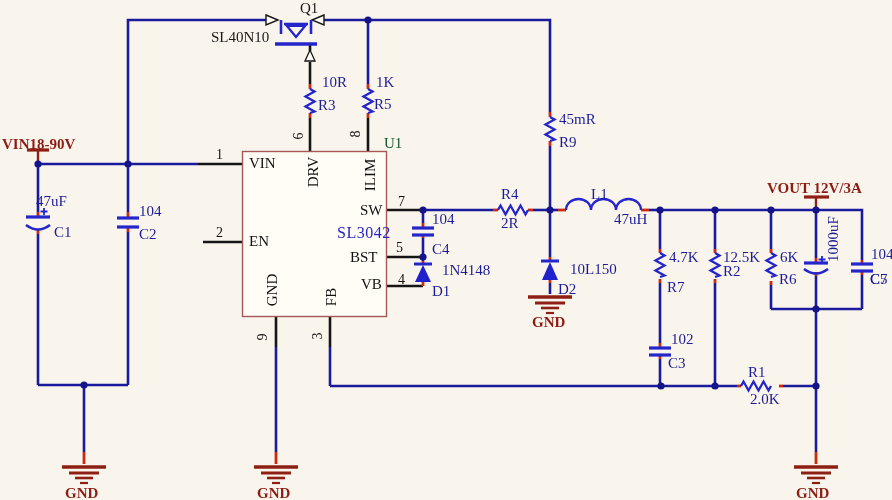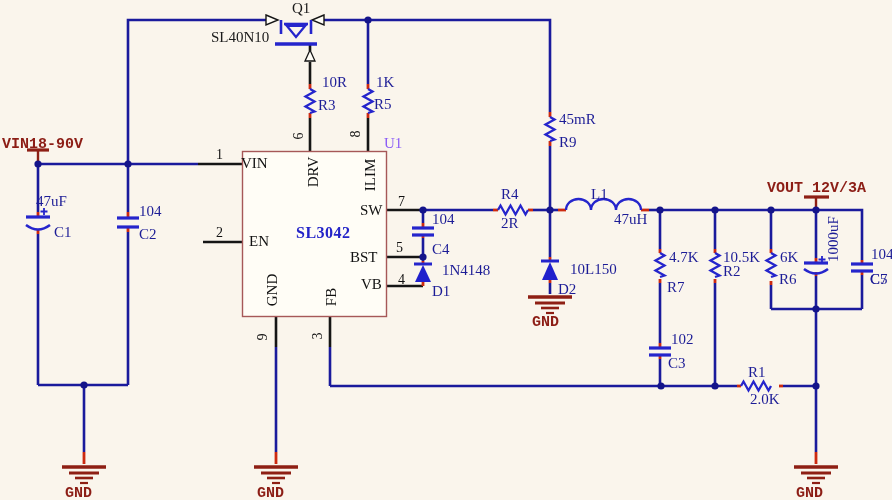--- a/index.html
+++ b/index.html
@@ -1,25 +1,25 @@
 <!DOCTYPE html>
 <html><head>
 <meta charset="utf-8">
 <style>
   html,body{margin:0;padding:0;}
   #canvas{position:relative;width:892px;height:500px;background:#faf5ec;overflow:hidden;
           font-family:"Liberation Serif",serif;}
   #wires{position:absolute;left:0;top:0;z-index:1;}
   .lbl{position:absolute;z-index:2;font-size:15px;line-height:1;white-space:nowrap;color:#1c1c96;}
   .blk{color:#1a1a1a;}
-  .net{color:#8c1d15;font-weight:bold;font-family:Liberation Mono, monospace;}
+  .net{color:#8c1d15;font-weight:bold;}
   .pinname{color:#111;}
   .pinnum{color:#111;font-size:14px;}
-  .partname{color:#2424c8;font-weight:bold;font-size:16px;letter-spacing:.5px;}
-  .u1{color:#8b5cf6;}
+  .partname{color:#2424c8;font-weight:normal;font-size:16px;letter-spacing:.5px;margin-left:41px;}
+  .u1{color:#14532d;}
   .rot{transform:translate(-50%,-50%) rotate(-90deg);transform-origin:center;}
 </style>
 </head>
 <body>
 
 <div id="canvas">
 
 <svg id="wires" width="892" height="500" viewBox="0 0 892 500">
   <defs>
     <g id="gnd-sym">
@@ -236,21 +236,21 @@
     <circle cx="816" cy="309" r="3.6"></circle>
     <circle cx="661" cy="386" r="3.6"></circle>
     <circle cx="715" cy="386" r="3.6"></circle>
     <circle cx="816" cy="386" r="3.6"></circle>
   </g>
 </svg>
 
 <div class="lbl net" style="left:2px;top:137px">VIN18-90V</div>
 <div class="lbl net" style="left:767px;top:181px">VOUT 12V/3A</div>
 
-<div class="lbl blk" style="left:292px;top:1px">Q1</div>
+<div class="lbl blk" style="left:300px;top:1px">Q1</div>
 <div class="lbl blk" style="left:211px;top:30px">SL40N10</div>
 
 <div class="lbl" style="left:322px;top:75px">10R</div>
 <div class="lbl" style="left:318px;top:98px">R3</div>
 <div class="lbl" style="left:376px;top:75px">1K</div>
 <div class="lbl" style="left:374px;top:97px">R5</div>
 <div class="lbl" style="left:559px;top:112px">45mR</div>
 <div class="lbl" style="left:559px;top:135px">R9</div>
 
 <div class="lbl" style="left:36px;top:194px">47uF</div>
@@ -264,21 +264,21 @@
 <div class="lbl pinnum" style="left:216px;top:148px">1</div>
 <div class="lbl pinnum" style="left:216px;top:226px">2</div>
 <div class="lbl pinnum rot" style="left:299px;top:136px">6</div>
 <div class="lbl pinnum rot" style="left:356px;top:134px">8</div>
 <div class="lbl pinnum" style="left:398px;top:195px">7</div>
 <div class="lbl pinnum" style="left:396px;top:241px">5</div>
 <div class="lbl pinnum" style="left:398px;top:273px">4</div>
 <div class="lbl pinnum rot" style="left:263px;top:337px">9</div>
 <div class="lbl pinnum rot" style="left:318px;top:336px">3</div>
 
-<div class="lbl pinname" style="left:241px;top:156px">VIN</div>
+<div class="lbl pinname" style="left:249px;top:156px">VIN</div>
 <div class="lbl pinname" style="left:249px;top:234px">EN</div>
 <div class="lbl pinname rot" style="left:313px;top:172px">DRV</div>
 <div class="lbl pinname rot" style="left:370px;top:175px">ILIM</div>
 <div class="lbl pinname" style="left:360px;top:203px">SW</div>
 <div class="lbl pinname" style="left:350px;top:250px">BST</div>
 <div class="lbl pinname" style="left:361px;top:277px">VB</div>
 <div class="lbl pinname rot" style="left:272px;top:290px">GND</div>
 <div class="lbl pinname rot" style="left:331px;top:297px">FB</div>
 
 <div class="lbl" style="left:432px;top:212px">104</div>
@@ -290,21 +290,21 @@
 <div class="lbl" style="left:501px;top:216px">2R</div>
 <div class="lbl" style="left:591px;top:187px">L1</div>
 <div class="lbl" style="left:614px;top:212px">47uH</div>
 
 <div class="lbl" style="left:570px;top:262px">10L150</div>
 <div class="lbl" style="left:558px;top:282px">D2</div>
 <div class="lbl net" style="left:532px;top:315px">GND</div>
 
 <div class="lbl" style="left:669px;top:250px">4.7K</div>
 <div class="lbl" style="left:667px;top:280px">R7</div>
-<div class="lbl" style="left:723px;top:250px">10.5K</div>
+<div class="lbl" style="left:723px;top:250px">12.5K</div>
 <div class="lbl" style="left:723px;top:264px">R2</div>
 <div class="lbl" style="left:780px;top:250px">6K</div>
 <div class="lbl" style="left:779px;top:272px">R6</div>
 
 <div class="lbl rot" style="left:833px;top:239px">1000uF</div>
 <div class="lbl" style="left:870px;top:272px">C5</div>
 <div class="lbl" style="left:871px;top:247px">104</div>
 <div class="lbl" style="left:870px;top:272px">C7</div>
 
 <div class="lbl" style="left:671px;top:332px">102</div>

